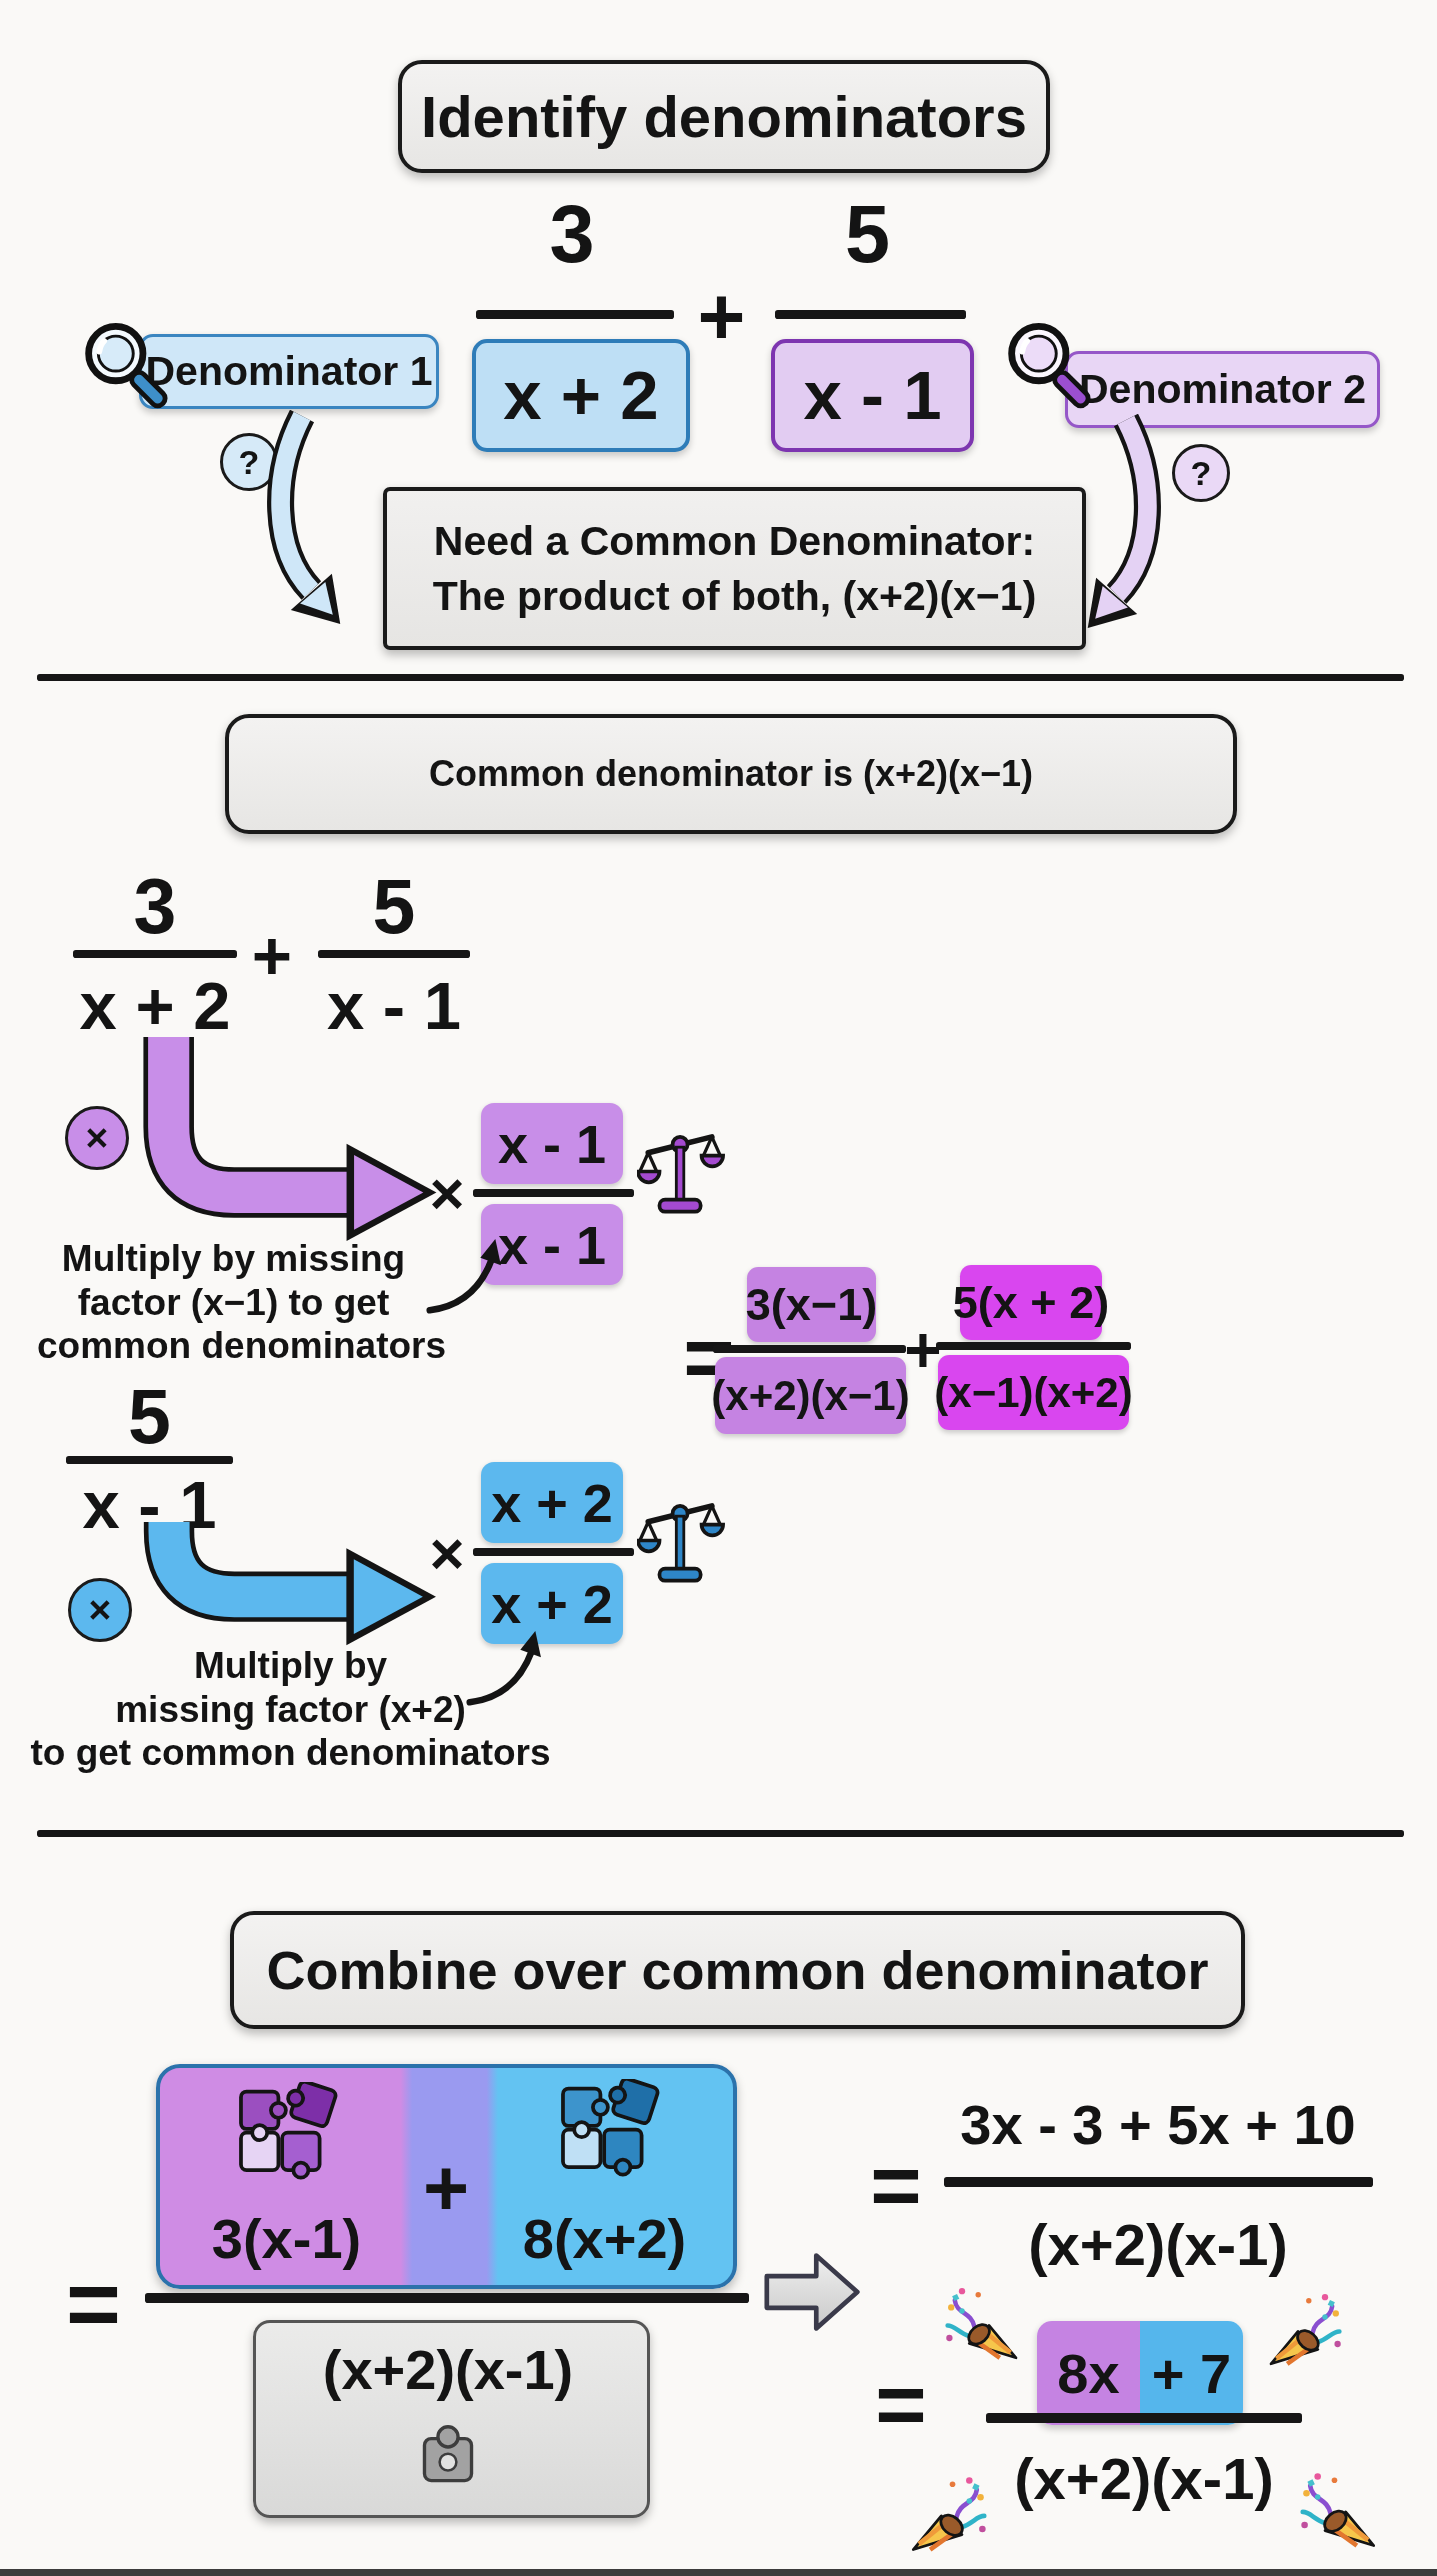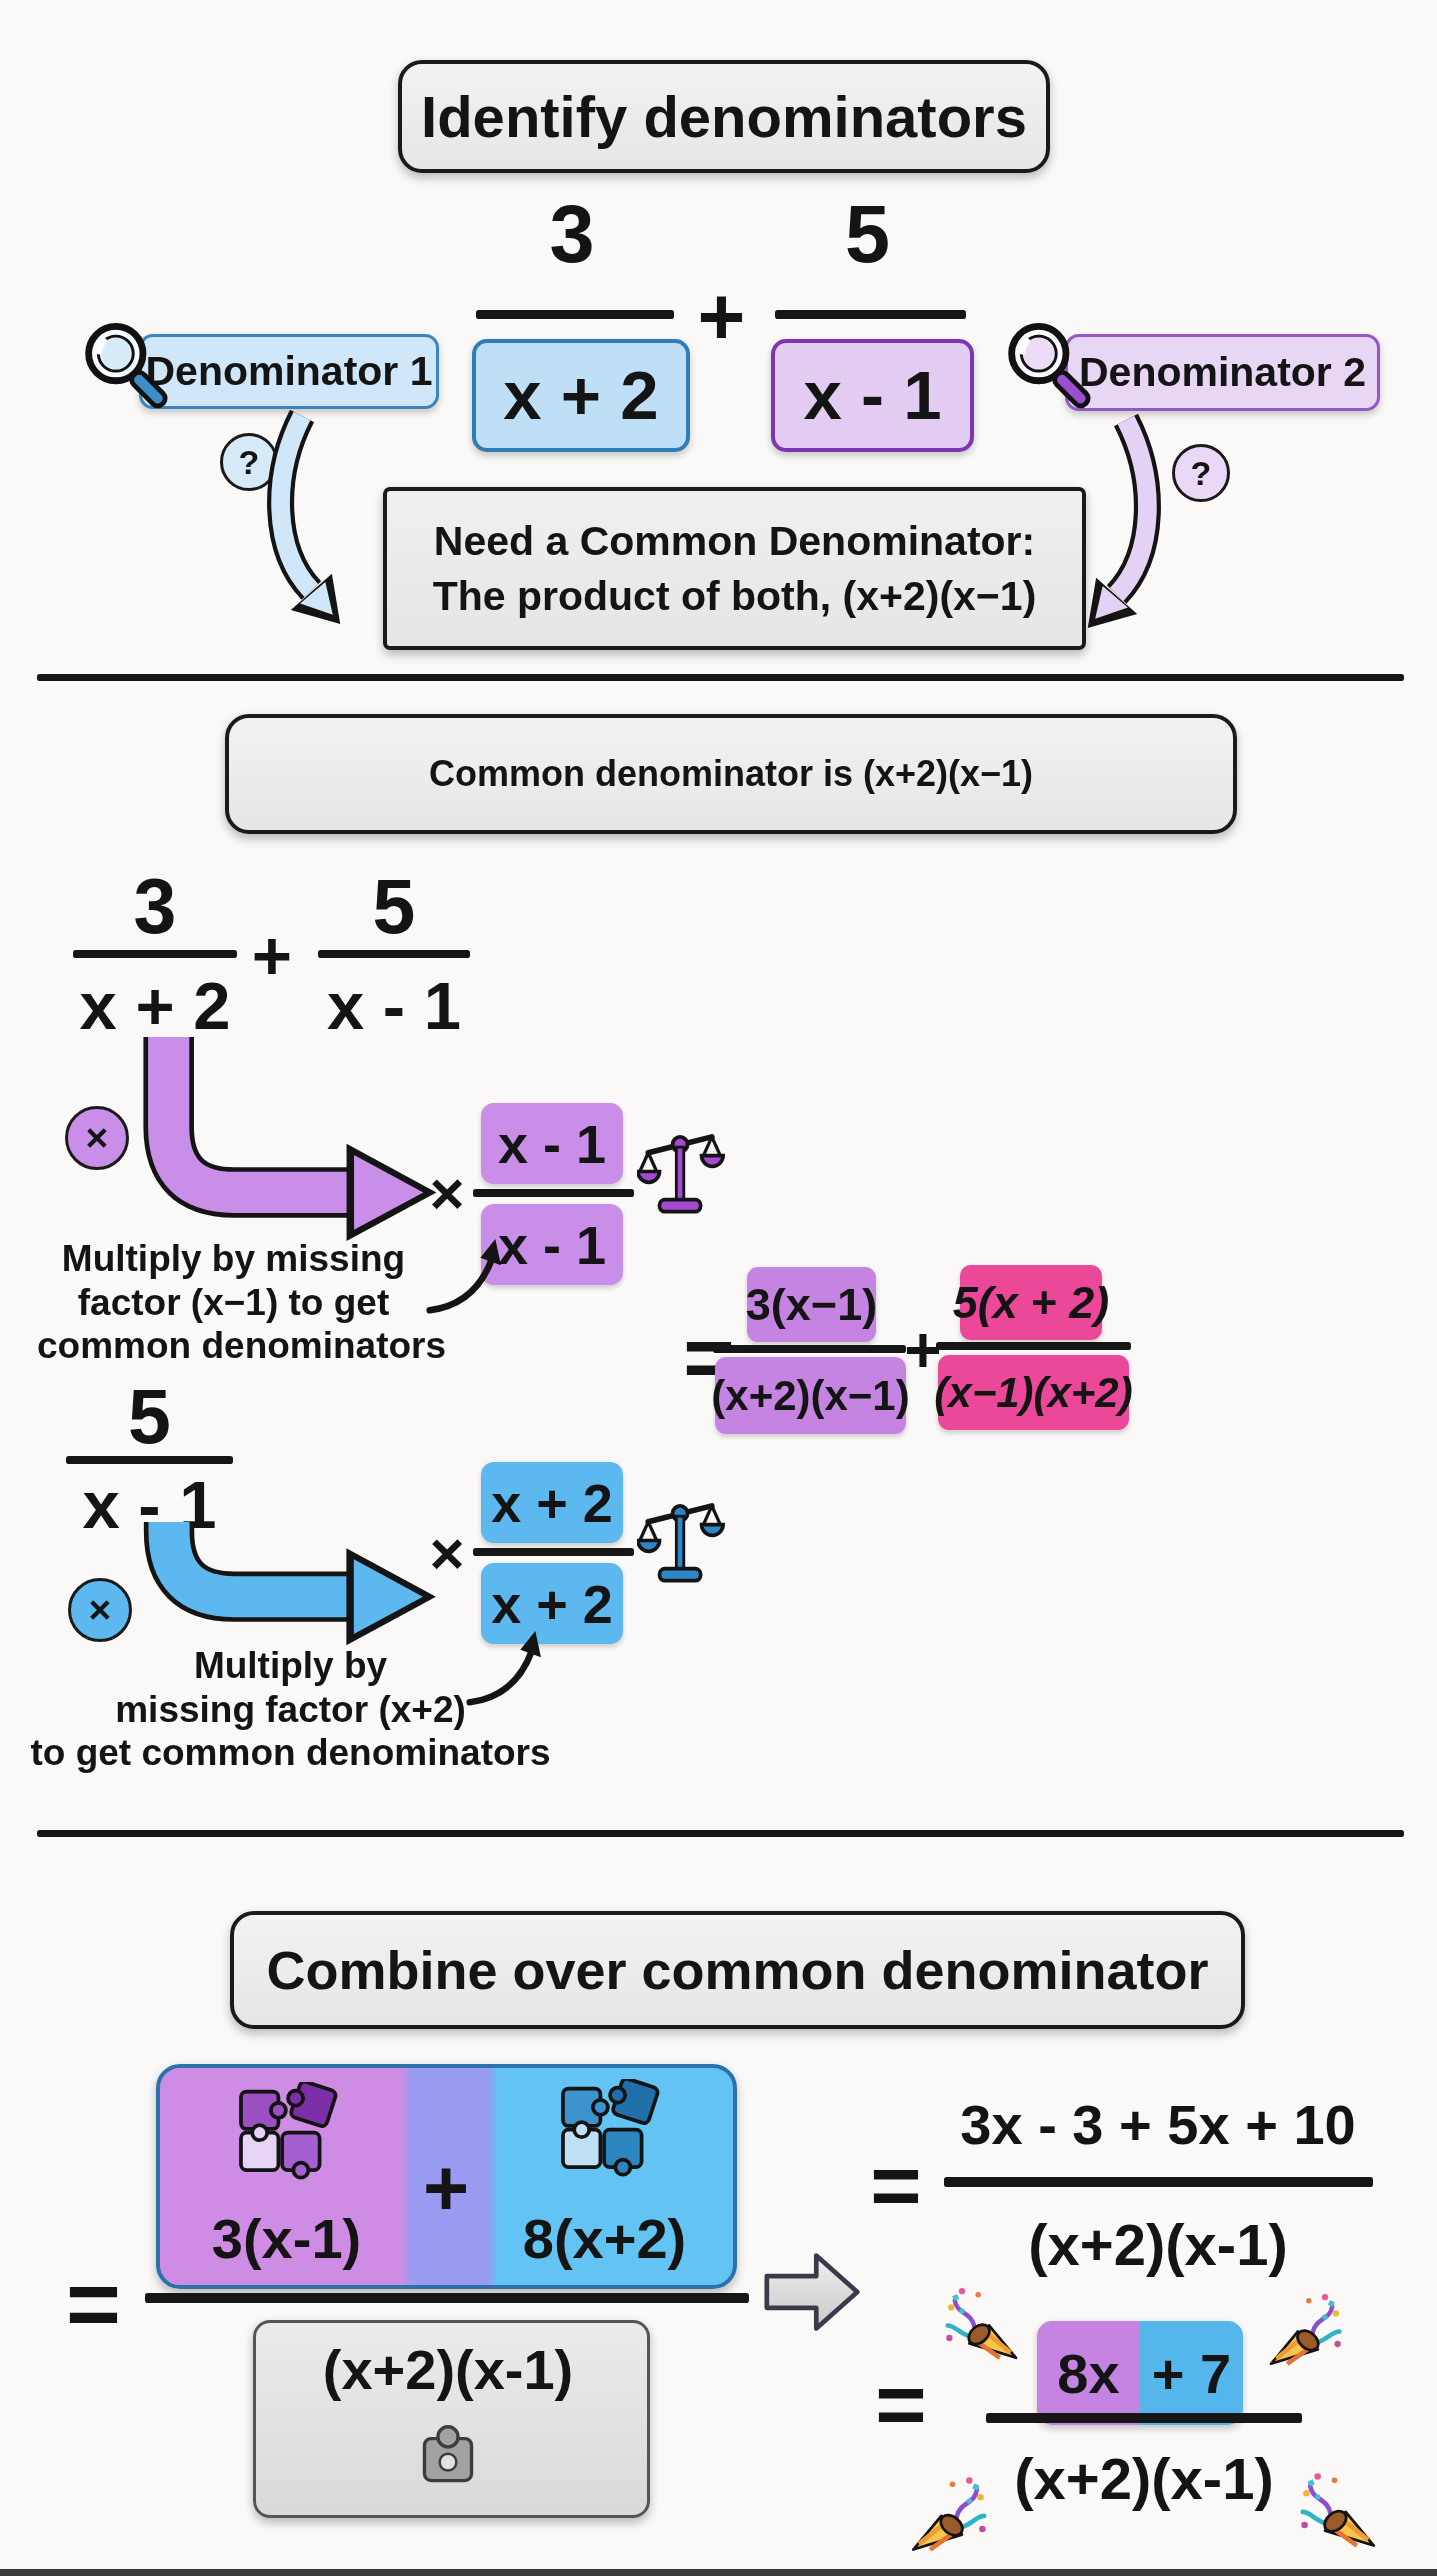--- a/index.html
+++ b/index.html
@@ -14,28 +14,28 @@
     background:linear-gradient(180deg,#f3f2f1,#e7e6e4);
     border:4.7px solid #1a1a1a;border-radius:24px;
     box-shadow:0 4.7px 9.4px rgba(0,0,0,.25);
   }
   .bar{background:#161616;border-radius:2.8px;}
   .fracbox{border-radius:15px;box-shadow:0 3.7px 7.5px rgba(0,0,0,.2);}
   .bluebox{background:#bedff5;border:4.7px solid #2e7cb8;}
   .purplebox{background:#e2ccf2;border:4.7px solid #7d35b0;}
   .pill{border-radius:14px;box-shadow:0 3.7px 7.5px rgba(0,0,0,.2);}
   .pillblue{background:#cfe7f8;border:3.7px solid #3a85c0;}
-  .pillpurple{background:#e8d6f5;border:3.7px solid #9557c8;}
+  .pillpurple{background:#e8d6f5;border:3.7px solid #9557c8;margin-top:17px;}
   .qbadge{border-radius:50%;border:3.7px solid #1a1a1a;font-size:34px;}
   .ctimes{border-radius:50%;border:3.7px solid #1a1a1a;font-size:39px;}
   .factorbox{border-radius:13px;font-size:54px;box-shadow:0 2.8px 5.6px rgba(0,0,0,.18);}
   .fpurple{background:#c88ee8;}
   .fblue{background:#5cb8ee;}
   .eqboxP{background:#c583e2;border-radius:11.2px;box-shadow:0 2.8px 5.6px rgba(0,0,0,.18);}
-  .eqboxB{background:#ec4899;border-radius:11.2px;box-shadow:0 2.8px 5.6px rgba(0,0,0,.18);font-style:italic;}
+  .eqboxB{background:#d946ef;border-radius:11.2px;box-shadow:0 2.8px 5.6px rgba(0,0,0,.18);}
   .notebox{background:linear-gradient(180deg,#f1f0ef,#e6e5e3);border:4.7px solid #1a1a1a;border-radius:7px;
     box-shadow:0 4.7px 9.4px rgba(0,0,0,.25);flex-direction:column;font-size:41px;line-height:1.32;}
   .caption{font-size:37px;line-height:1.18;text-align:center;}
   .divider{background:#161616;height:6.6px;border-radius:2.8px;}
   .mtext{white-space:nowrap;}
 </style>
 </head>
 <body>
 
 <div id="canvas">

